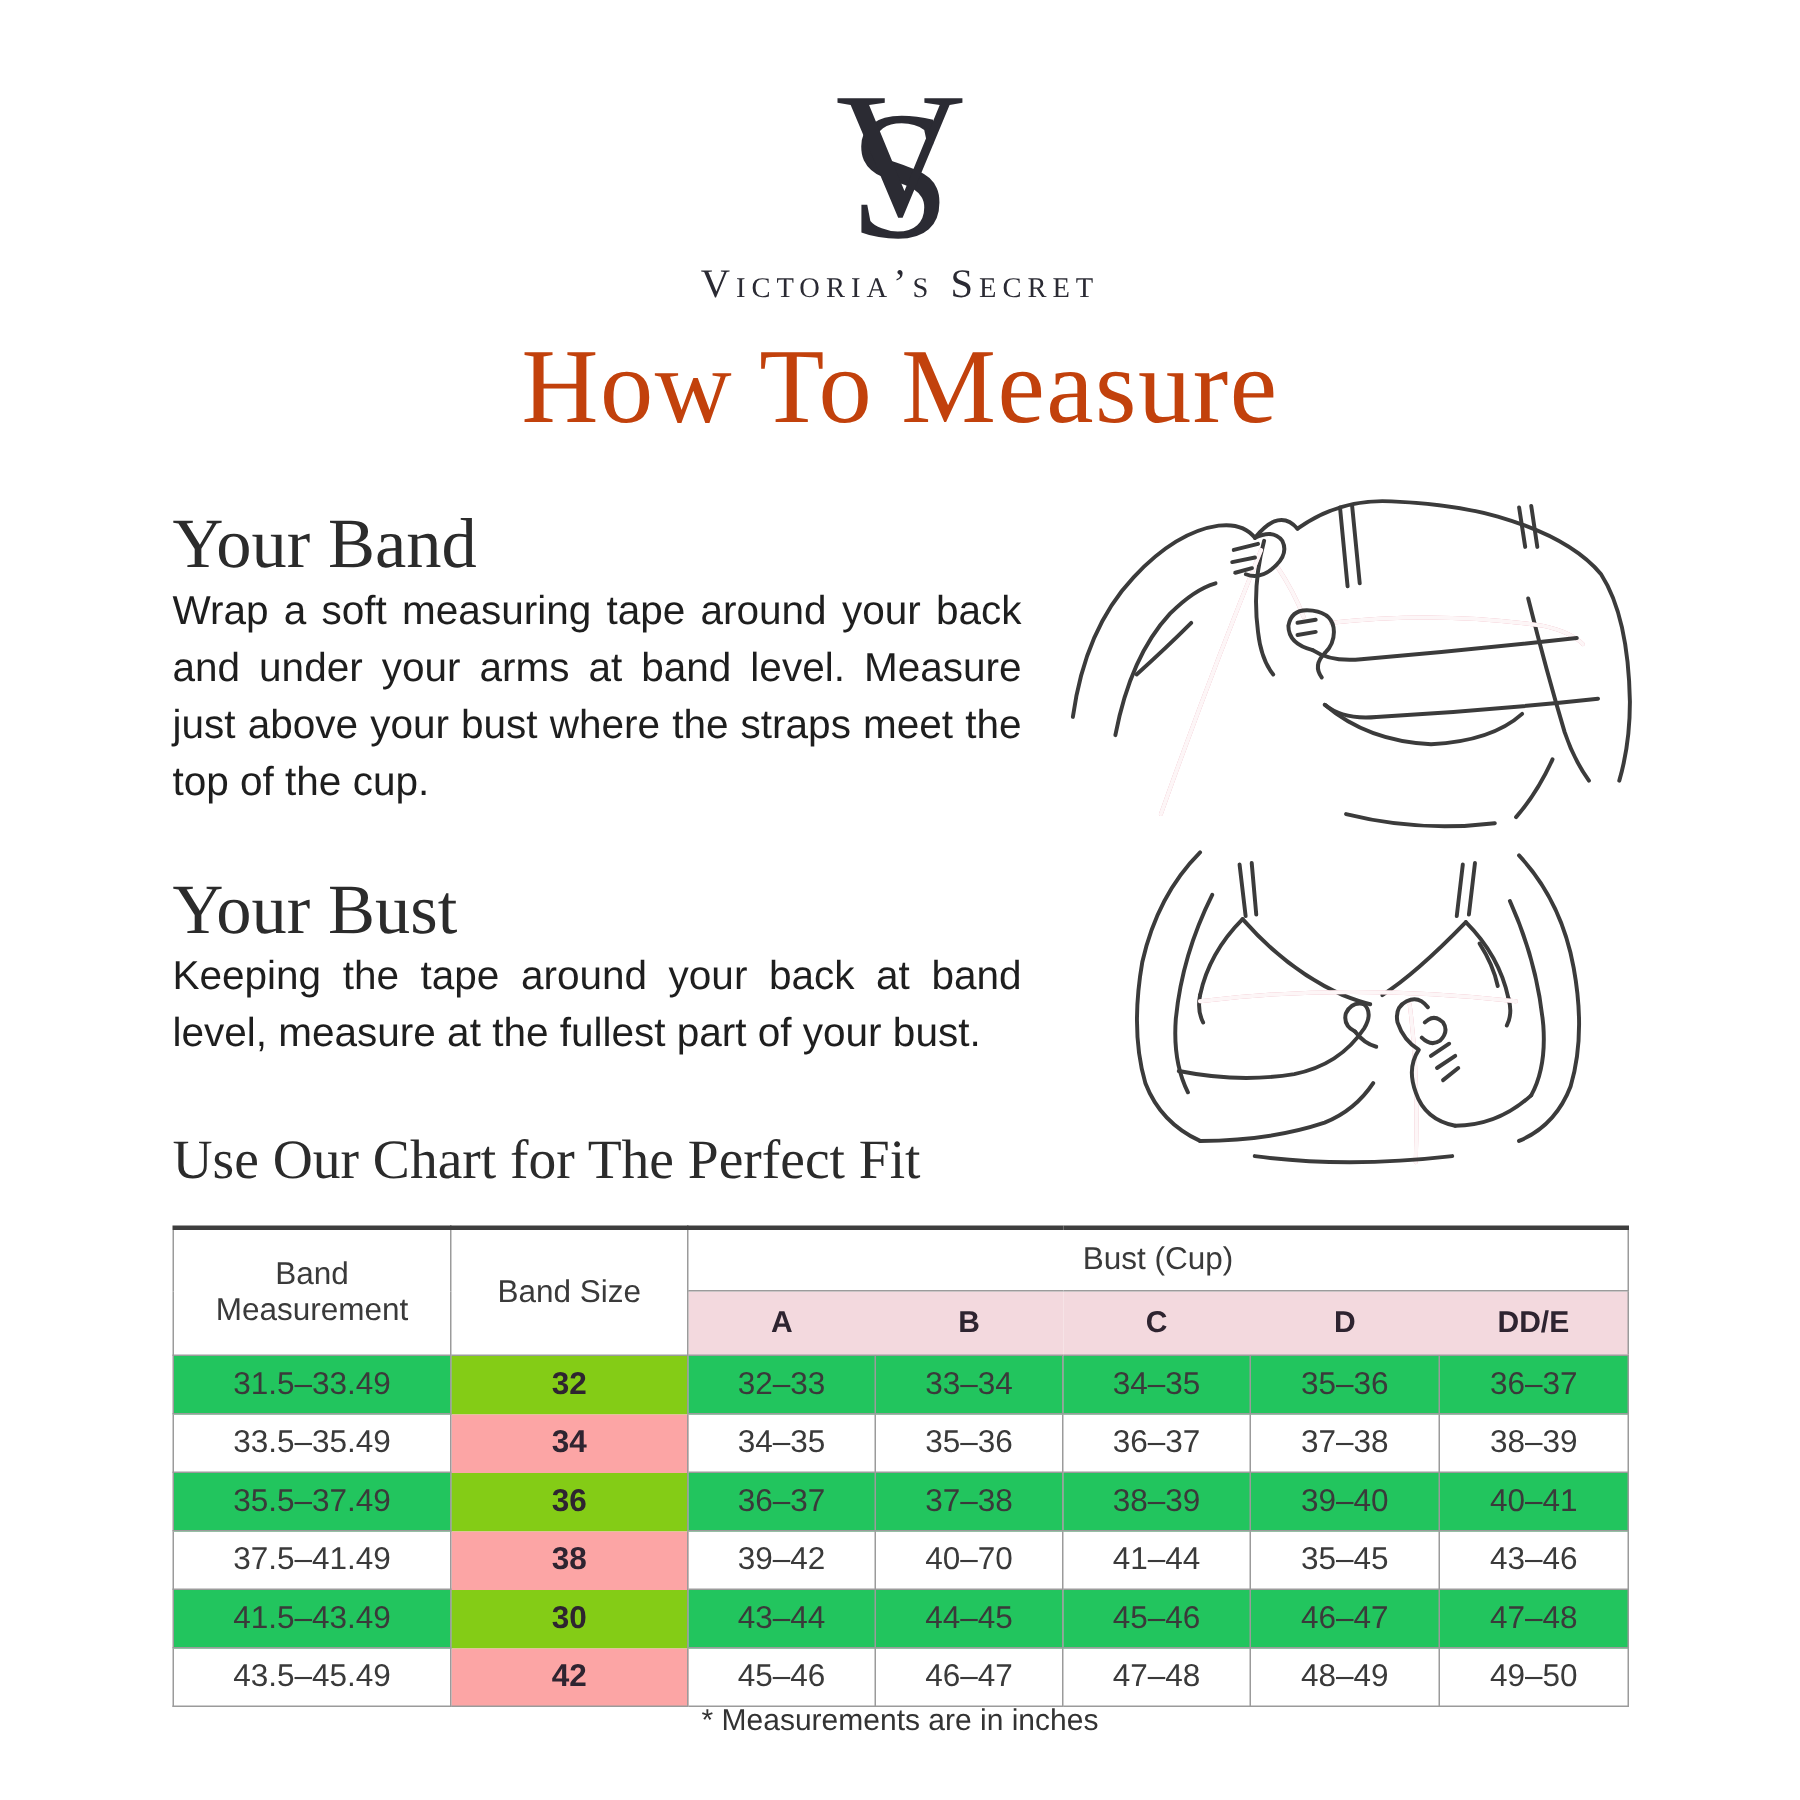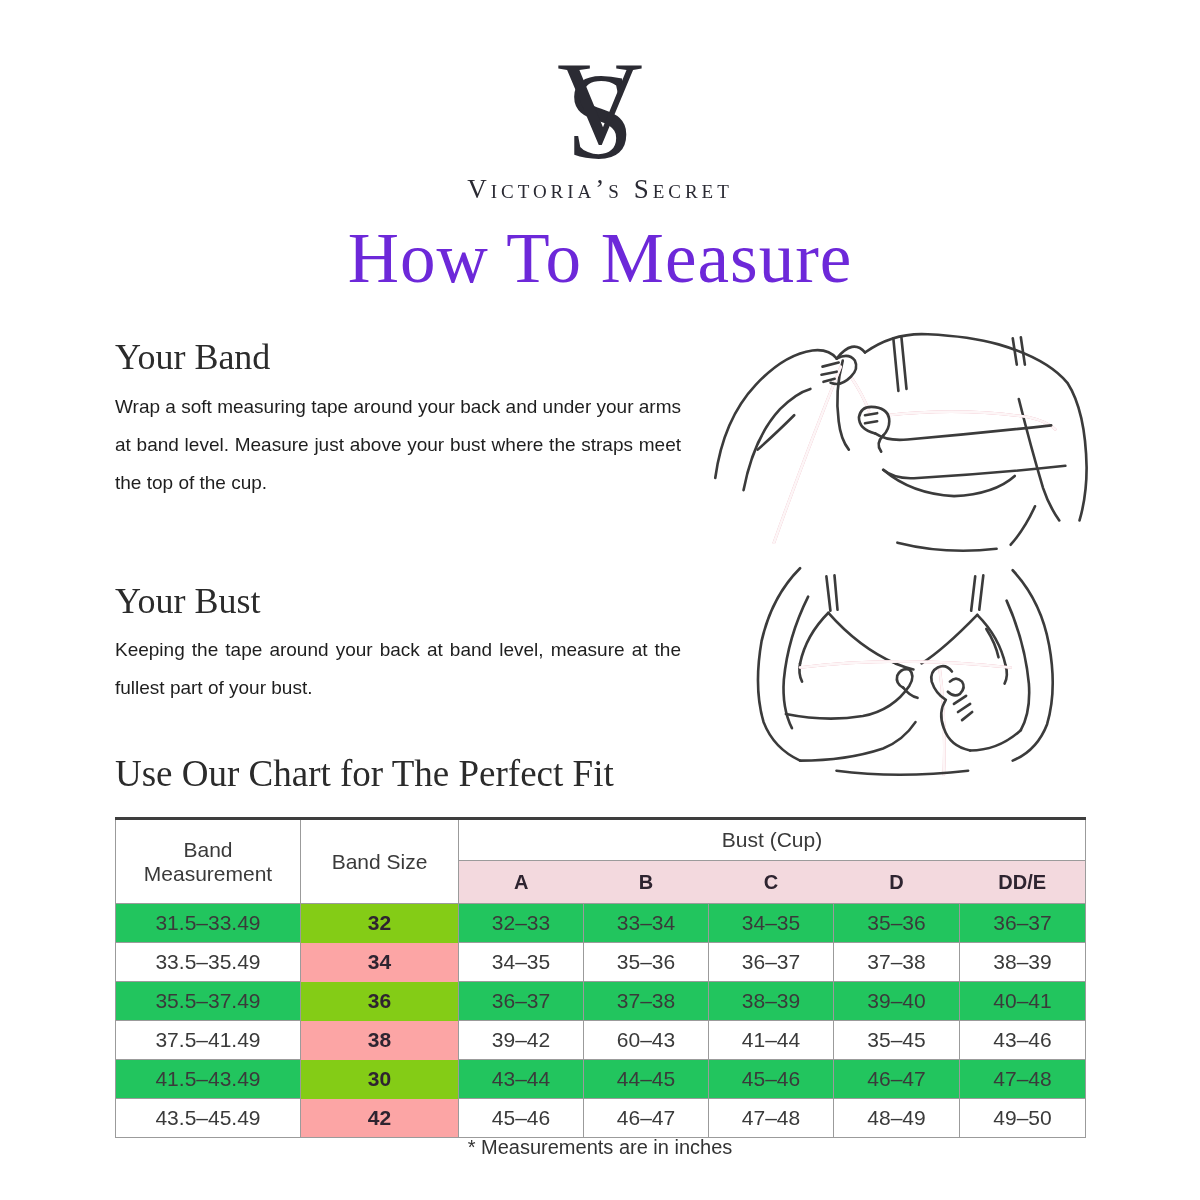--- a/index.html
+++ b/index.html
@@ -5,24 +5,24 @@
   html,body{margin:0;padding:0;background:#ffffff;}
   body{width:1200px;height:1200px;position:relative;overflow:hidden;
        font-family:"Liberation Sans",sans-serif;color:#222;}
   .abs{position:absolute;}
   
   .logo-wrap{left:0;right:0;top:58px;display:flex;justify-content:center;}
   .wordmark{left:0;right:0;top:174px;text-align:center;
     font-family:"Liberation Serif",serif;font-variant:small-caps;
     font-size:27px;letter-spacing:4px;color:#2a2a33;}
   .main-title{left:0;right:0;top:218px;text-align:center;
-    font-family:"Liberation Serif",serif;font-size:71px;letter-spacing:1px;color:#6d28d9;}
+    font-family:"Liberation Serif",serif;font-size:71px;letter-spacing:1px;color:#c2410c;}
   
-  .sec-head{font-family:"Liberation Serif",serif;font-size:36px;color:#2b2b2b;}
-  .sec-body{width:566px;font-size:19px;line-height:38px;color:#1e1e1e;text-align:justify;}
+  .sec-head{font-family:"Liberation Serif",serif;font-size:47px;color:#2b2b2b;}
+  .sec-body{width:566px;font-size:27px;line-height:38px;color:#1e1e1e;text-align:justify;}
   .head-band{left:115px;top:336px;}
   .body-band{left:115px;top:388px;}
   .head-bust{left:115px;top:580px;}
   .body-bust{left:115px;top:631px;}
   .chart-head{left:115px;top:752px;font-size:37px;}
   .illus-band{left:695px;top:326px;}
   .illus-bust{left:715px;top:562px;}
   
   .size-table{left:115px;top:817px;}
   table{border-collapse:collapse;border:1px solid #9b9b9b;border-top:3px solid #3e3e3e;
@@ -193,21 +193,21 @@
         <td>36–37</td>
         <td>37–38</td>
         <td>38–39</td>
         <td>39–40</td>
         <td>40–41</td>
       </tr>
       <tr>
         <td>37.5–41.49</td>
         <td class="size-cell">38</td>
         <td>39–42</td>
-        <td>60–43</td>
+        <td>40–70</td>
         <td>41–44</td>
         <td>35–45</td>
         <td>43–46</td>
       </tr>
       <tr class="gray">
         <td>41.5–43.49</td>
         <td class="size-cell">30</td>
         <td>43–44</td>
         <td>44–45</td>
         <td>45–46</td>

